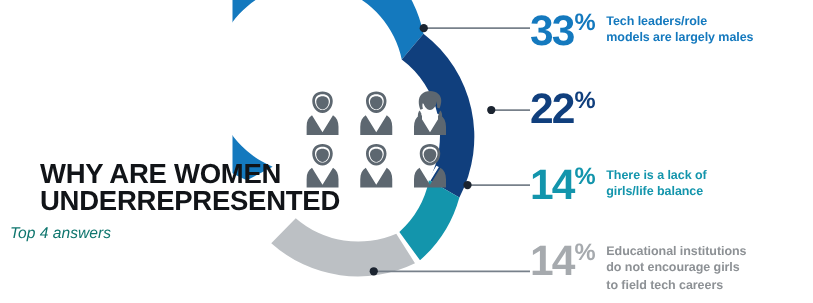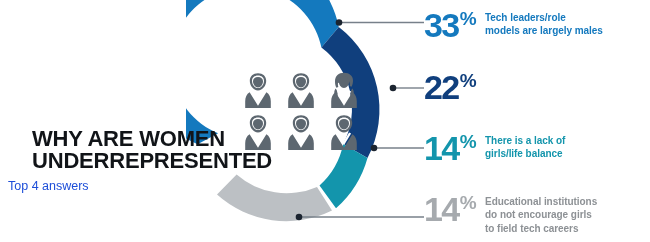--- a/index.html
+++ b/index.html
@@ -23,23 +23,24 @@
     font-weight:bold;
     letter-spacing:-0.2px;
     color:#111418;
     line-height:21.5px;
     white-space:nowrap;
     margin-left:24px;
   }
   .subhead{
     margin-top:8px;
     font-size:12.5px;
-    color:#1d4ed8;
+    color:#0f766e;
     font-weight:normal;
     letter-spacing:0px;
+    font-style:italic;
   }
 
   
   .donut{
     position:absolute;
     left:186px; top:-4px;
     width:232px; height:250px;
   }
 
   

